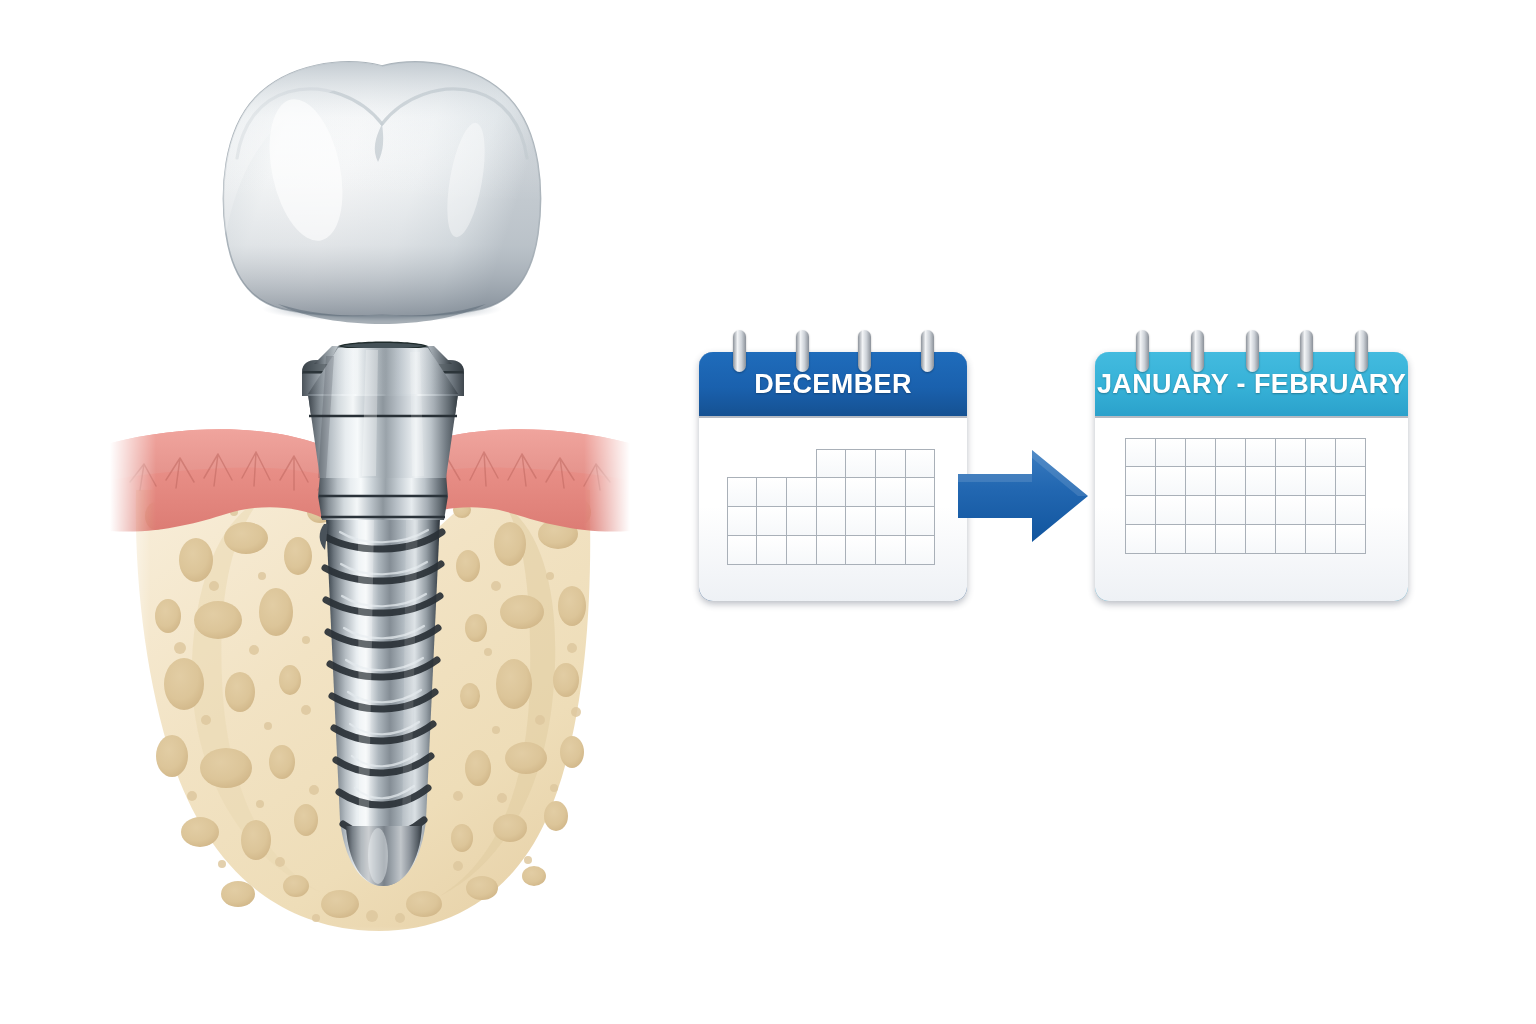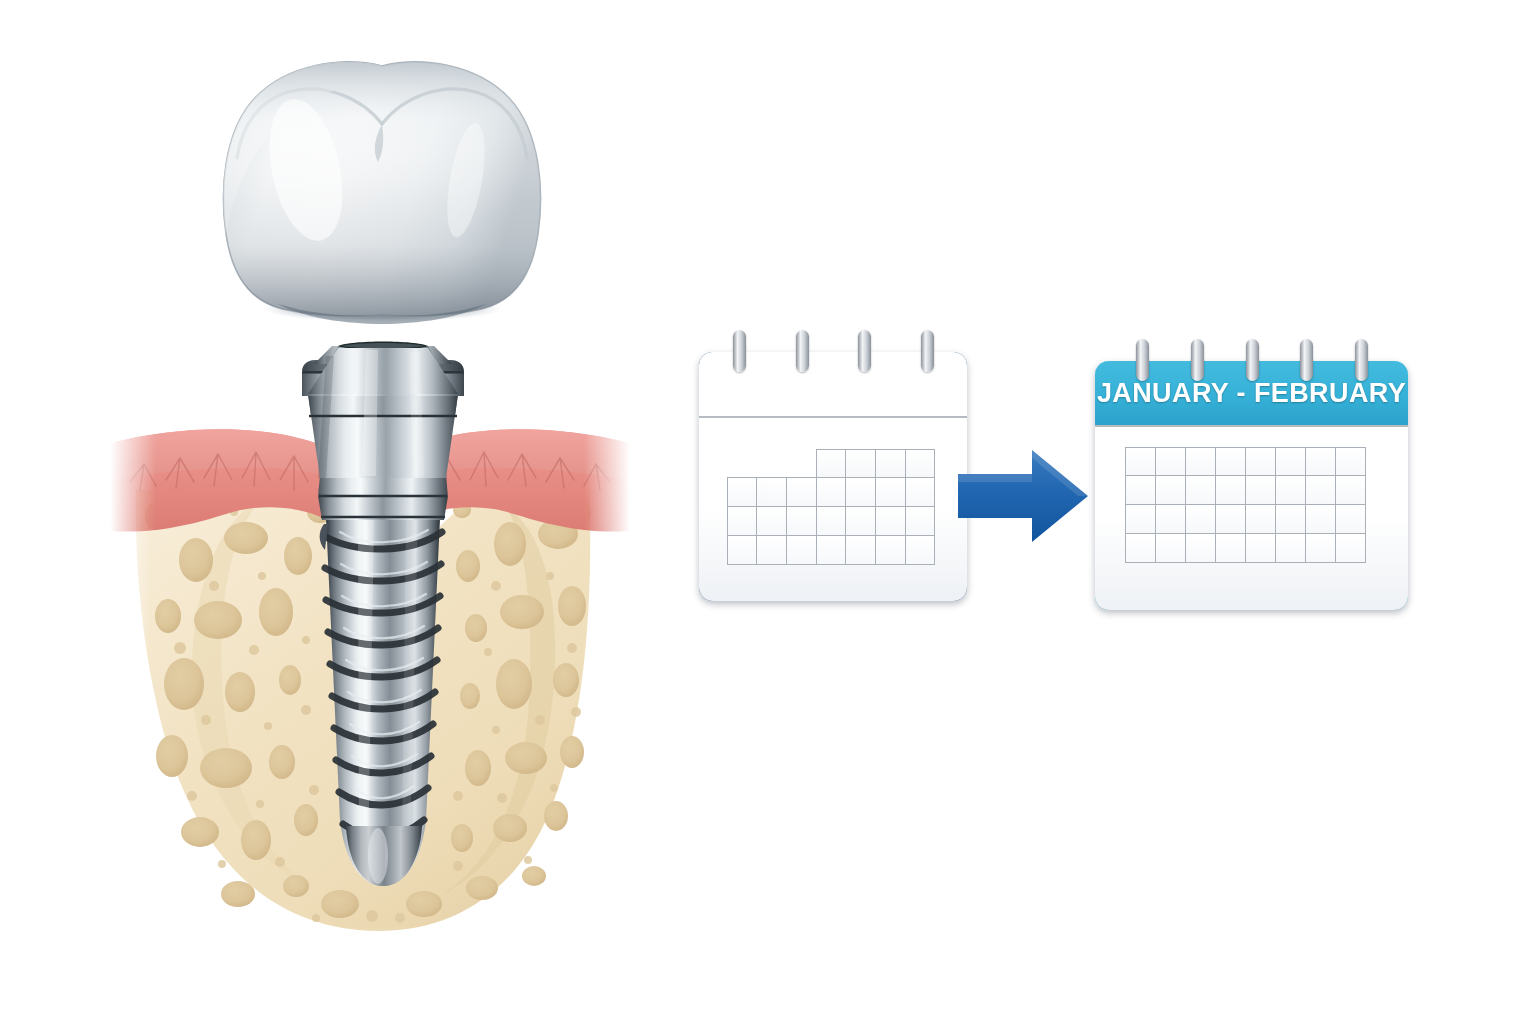--- a/index.html
+++ b/index.html
@@ -489,20 +489,24 @@
 
         <path d="M 256 330 L 268 330 L 266 456 L 252 456 Z" fill="#ffffff" opacity="0.3"></path>
         <path d="M 300 332 L 310 332 L 314 456 L 302 456 Z" fill="#ffffff" opacity="0.16"></path>
         <path d="M 216 336 L 224 336 L 216 458 L 208 458 Z" fill="#2b333a" opacity="0.2"></path>
       </g>
     </svg>
   </div>
 
   <div class="calendar" id="cal0" style="left:699px; top:352px; width:262px; height:243px; background:#1b4f86; padding:3px;">
     <div class="cal-inner">
+      <div class="cal-head" style="height:64px; font-size:27px;
+                  background:linear-gradient(to bottom,#1f6cbb 0%,#1a61ae 55%,#155192 100%);">
+        <span>DECEMBER</span>
+      </div>
       <div class="cal-head-sep" style="top:64px;"></div>
 
       <div class="grid" style="left:28px; top:97px; width:208px; height:115px;
                   grid-template-columns:repeat(7,1fr); grid-template-rows:repeat(4,1fr);">
           <div class="gcell blank"></div>
           <div class="gcell blank"></div>
           <div class="gcell blank"></div>
           <div class="gcell"></div>
           <div class="gcell"></div>
           <div class="gcell"></div>
@@ -545,21 +549,21 @@
           <stop offset="0%" stop-color="#3a7cc0"></stop>
           <stop offset="40%" stop-color="#2368b2"></stop>
           <stop offset="100%" stop-color="#11559e"></stop>
         </linearGradient>
       </defs>
       <path d="M 0 26 L 74 26 L 74 2 L 130 48 L 74 94 L 74 70 L 0 70 Z" fill="url(#arrowG)"></path>
       <path d="M 0 26 L 74 26 L 74 2 L 130 48 L 120 48 L 74 10 L 74 34 L 0 34 Z" fill="#ffffff" opacity="0.12"></path>
     </svg>
   </div>
 
-  <div class="calendar" id="cal1" style="left:1095px; top:361px; width:307px; height:243px; background:#2e9cc0; padding:3px;">
+  <div class="calendar" id="cal1" style="left:1095px; top:352px; width:307px; height:243px; background:#2e9cc0; padding:3px;">
     <div class="cal-inner">
       <div class="cal-head" style="height:64px; font-size:27px;
                   background:linear-gradient(to bottom,#43bbdf 0%,#36b1d7 55%,#2ba1cb 100%);">
         <span>JANUARY - FEBRUARY</span>
       </div>
       <div class="cal-head-sep" style="top:64px;"></div>
 
       <div class="grid" style="left:30px; top:86px; width:240px; height:115px;
                   grid-template-columns:repeat(8,1fr); grid-template-rows:repeat(4,1fr);">
           <div class="gcell"></div>

